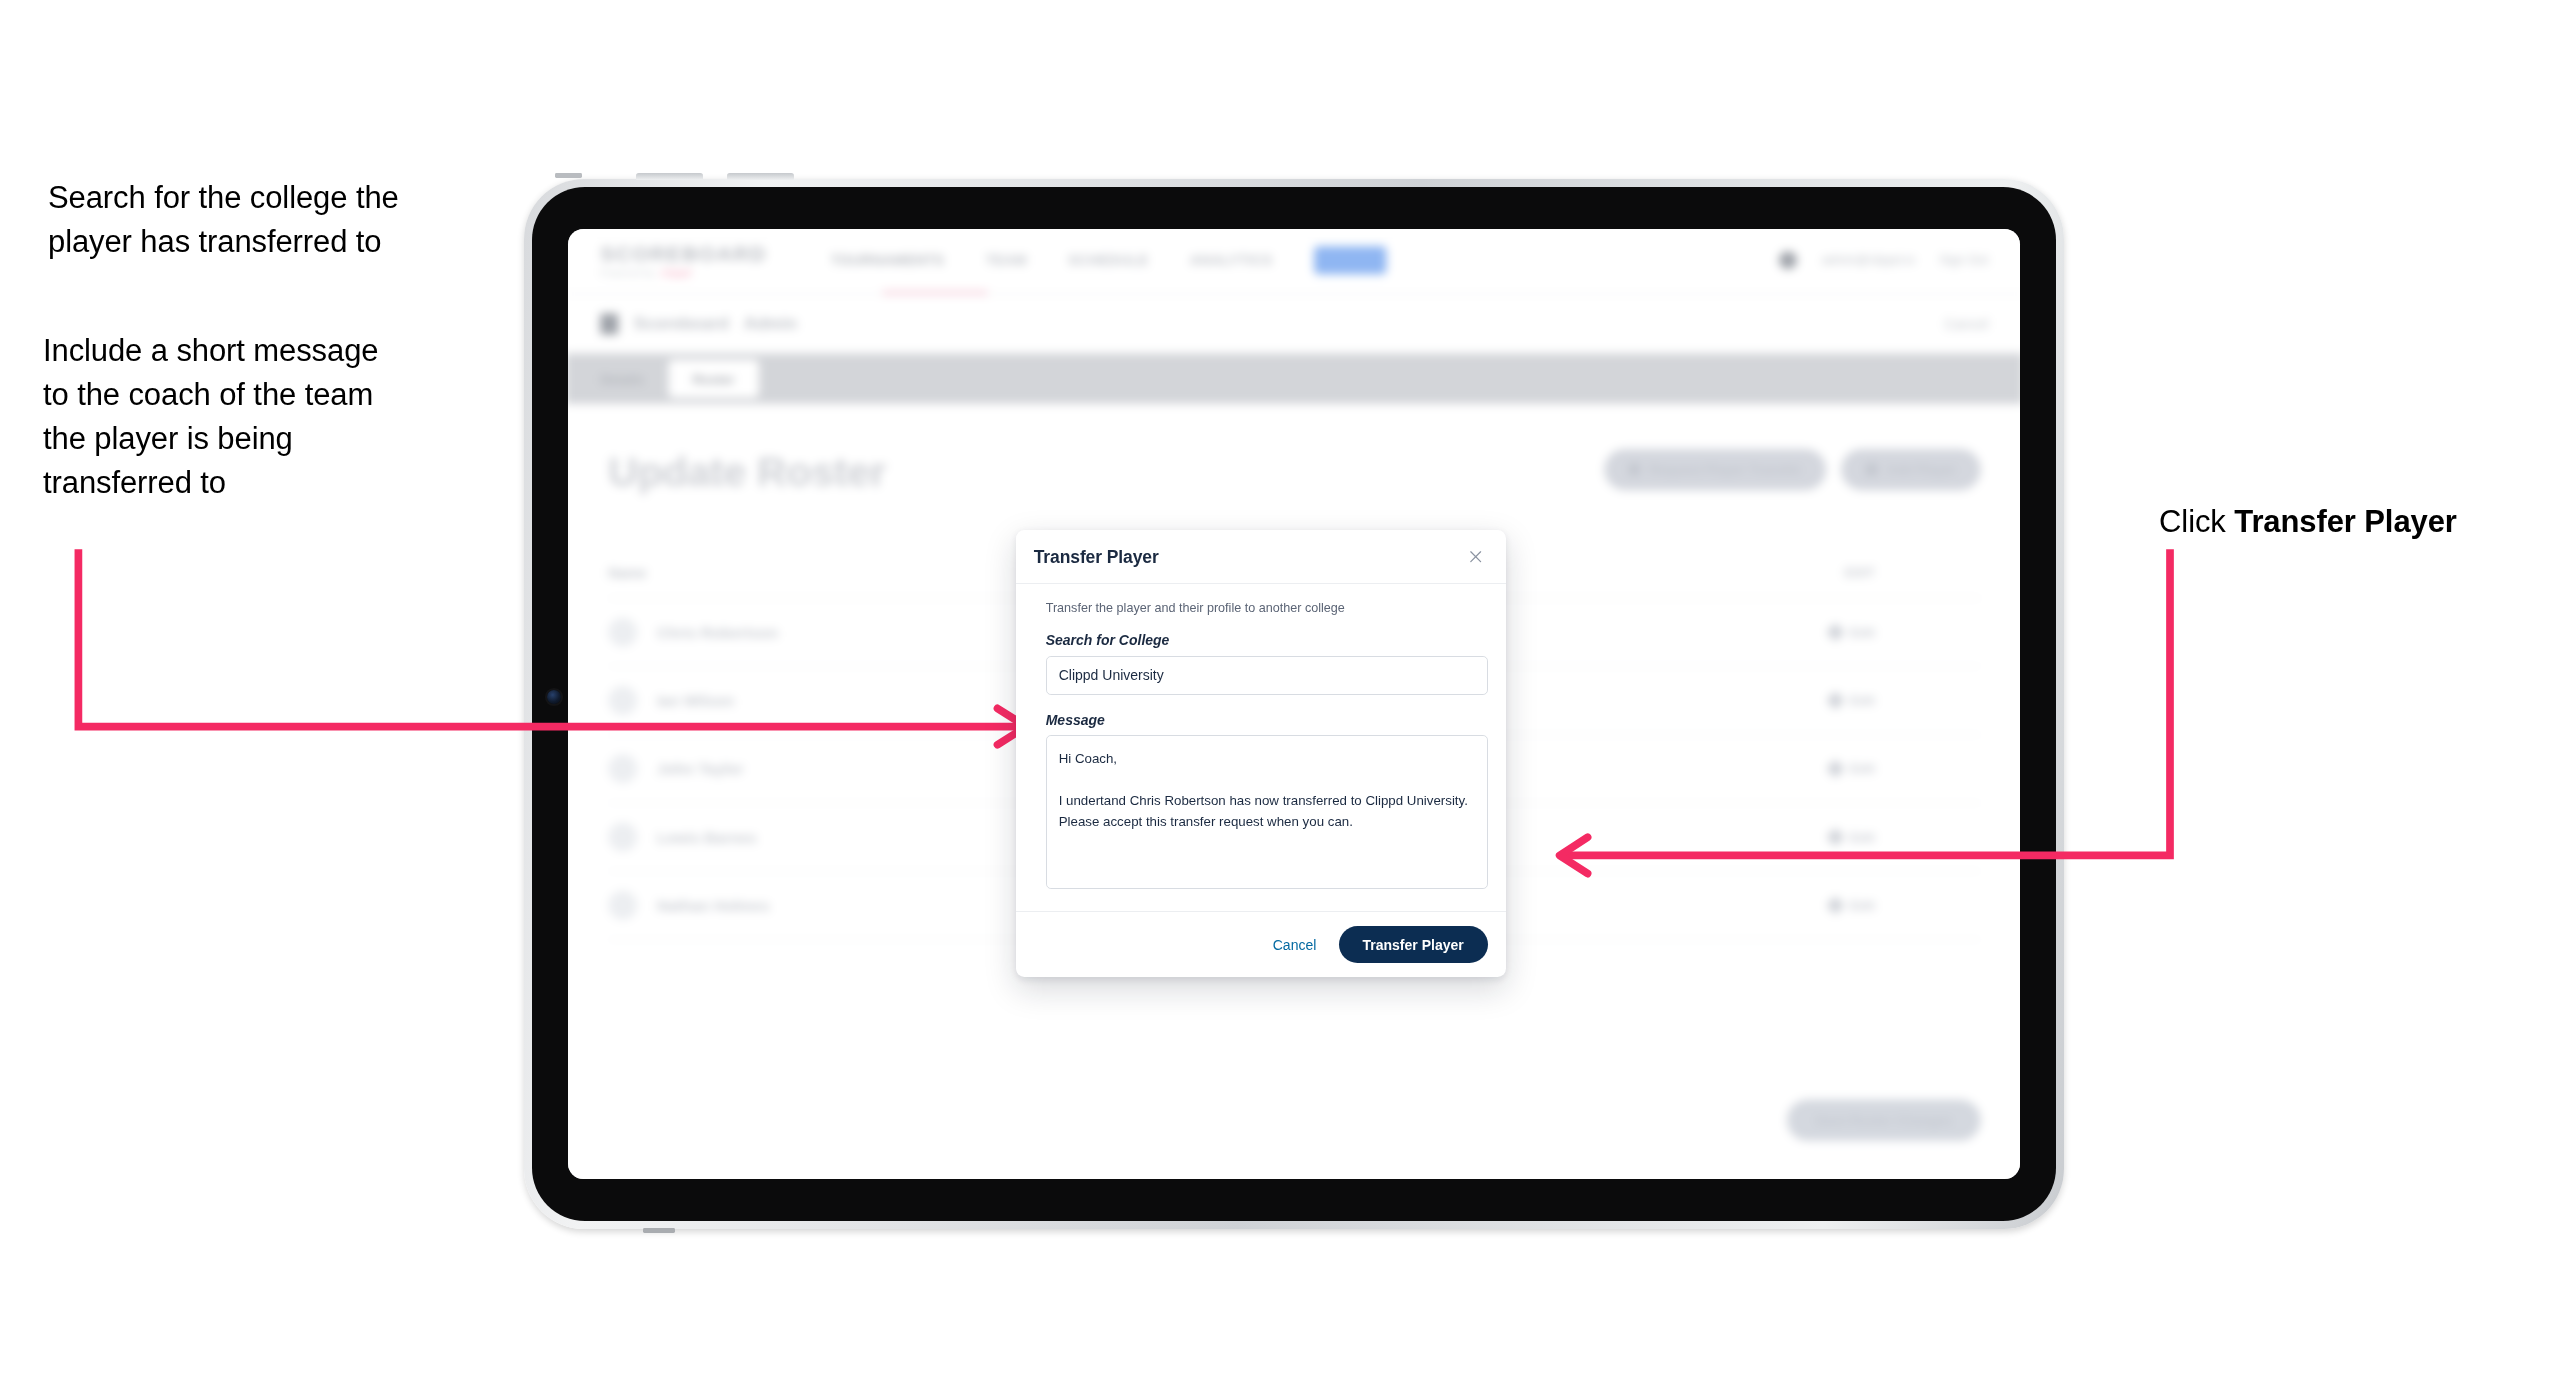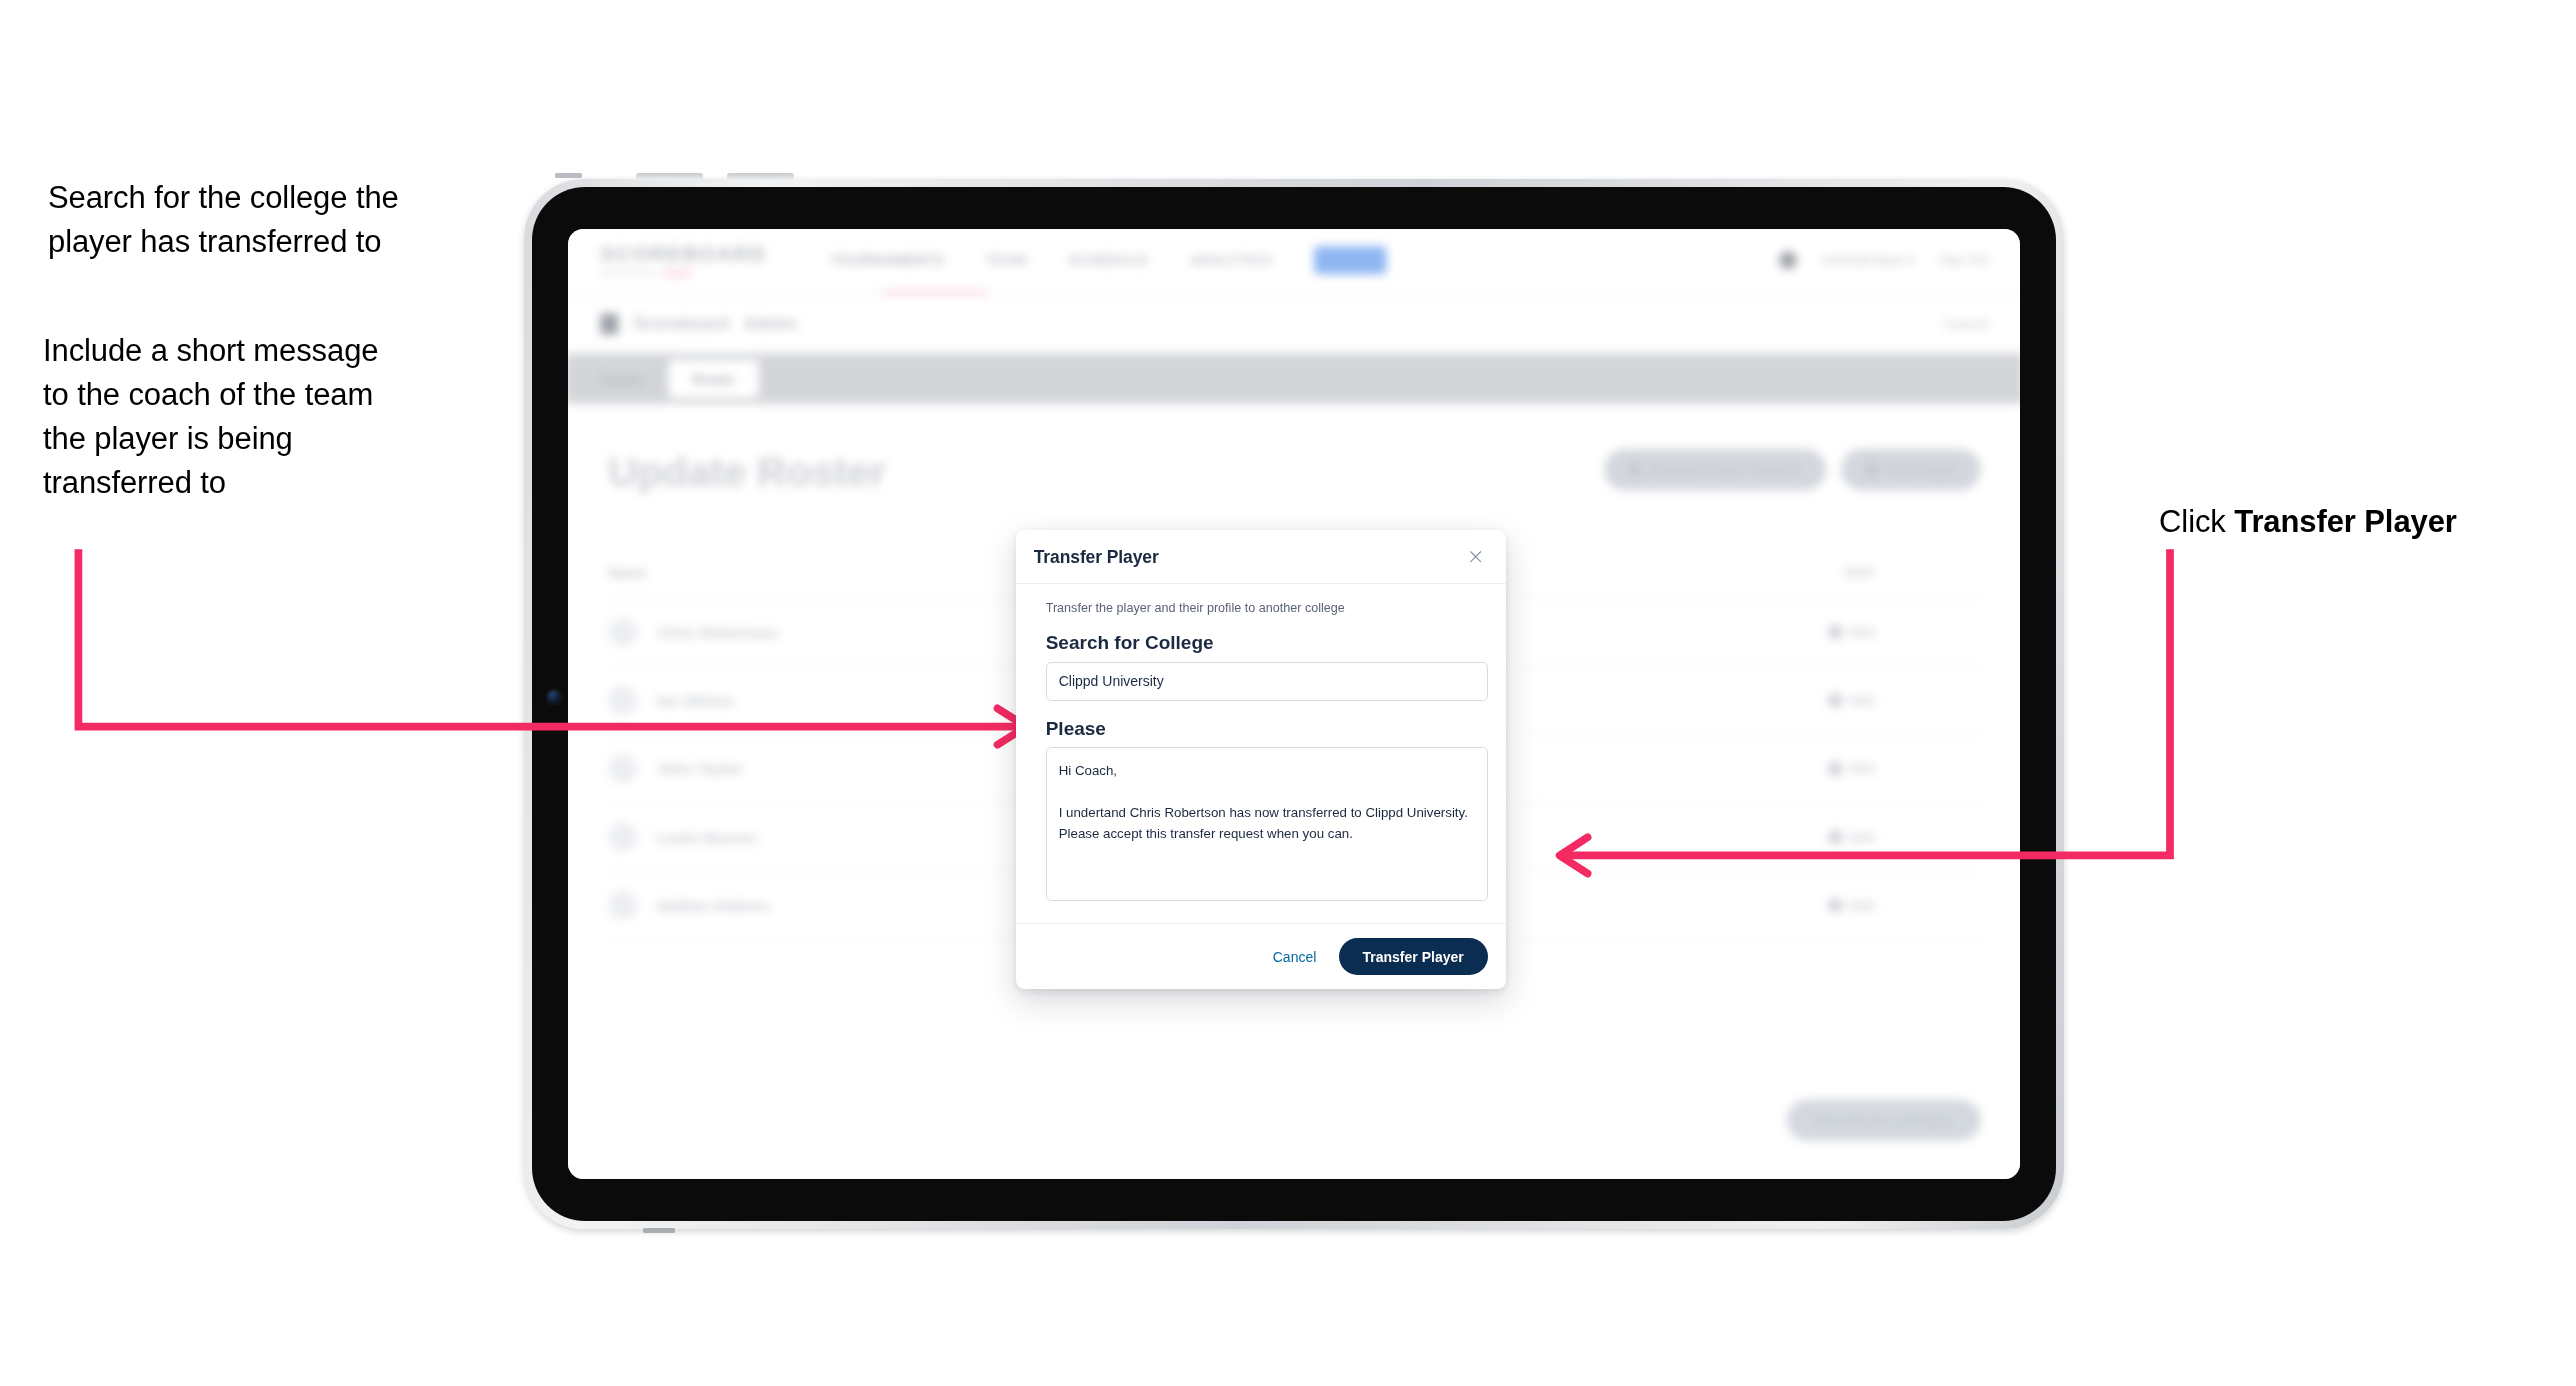--- a/index.html
+++ b/index.html
@@ -171,21 +171,21 @@
     padding: 15.4px 18px 14px 18px;
     border-bottom: 0.7px solid #eceef1;
   }
   #modal-title { font-size: 17.5px; color:#1b2a41; font-weight: 600; letter-spacing:-0.1px; }
   #modal-close {
     width: 24px; height:24px; display:flex; align-items:center; justify-content:center;
     color:#8b93a1; cursor: pointer;
   }
   #modal-body { padding: 17px 18px 19.6px 18px; margin-left: 12px; }
   #modal-desc { font-size: 12.6px; color:#5b6475; margin-bottom: 17px; }
-  .field-label { font-size: 19px; color:#1b2a41; font-weight: 600; margin-bottom: 7.7px; }
+  .field-label { font-size: 14px; color:#1b2a41; font-weight: 600; margin-bottom: 7.7px; font-style: italic; }
   .text-input {
     width: 100%; height: 39px; border: 0.7px solid #d8dce2; border-radius: 4.9px;
     font-size: 14px; color:#1b2a41; padding: 8px 12px;
     font-family: "Liberation Sans", sans-serif; background:#fff; outline:none;
   }
   .text-area {
     width:100%; height: 154px; border:0.7px solid #d8dce2; border-radius:4.9px;
     font-size: 13.3px; color:#1b2a41; padding: 11.2px 12px; line-height:1.58;
     font-family: "Liberation Sans", sans-serif; resize:none; outline:none; background:#fff;
   }
@@ -346,21 +346,21 @@
           </div>
 
           <div id="modal-body">
             <div id="modal-desc">Transfer the player and their profile to another college</div>
 
             <div class="field-label">Search for College</div>
             <input class="text-input" id="college-input" type="text" placeholder="Search for College" value="Clippd University" style="">
 
             <div class="gap"></div>
 
-            <div class="field-label">Please</div>
+            <div class="field-label">Message</div>
             <textarea class="text-area" id="message-input" placeholder="Type your message" style="">Hi Coach,
 
 I undertand Chris Robertson has now transferred to Clippd University. Please accept this transfer request when you can.</textarea>
           </div>
 
           <div id="modal-foot">
             <button id="cancel-btn">Cancel</button>
             <button id="transfer-btn">Transfer Player</button>
           </div>
         </div>

